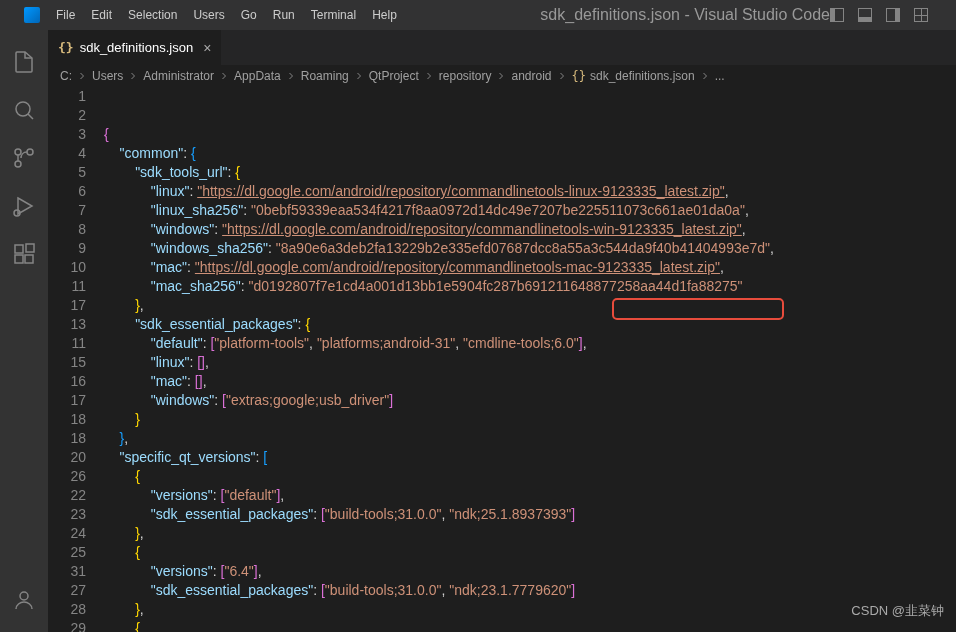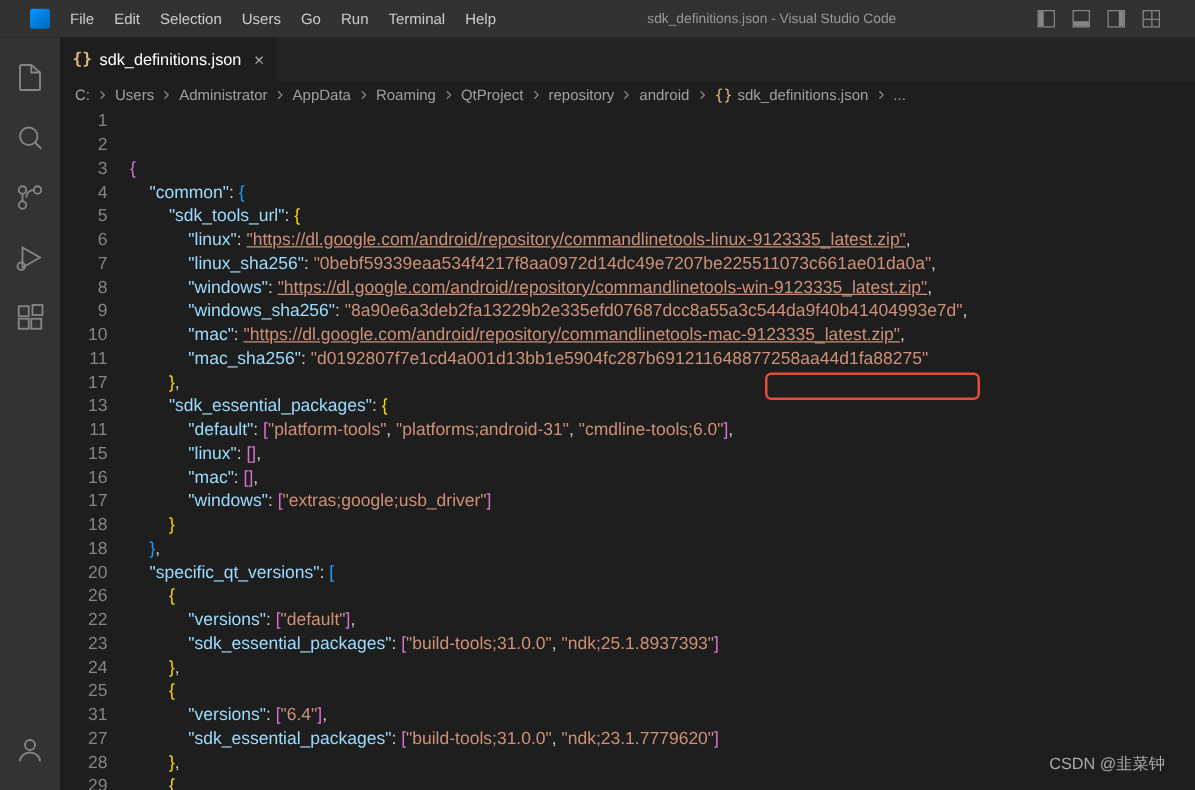--- a/index.html
+++ b/index.html
@@ -38,22 +38,22 @@
   display: flex;
   gap: 0;
 }
 .menu-item {
   padding: 4px 8px;
   cursor: pointer;
   font-size: 12px;
 }
 .window-title {
   flex: 1;
-  text-align: center;
-  font-size: 11px;
+  text-align: right;
+  font-size: 16px;
   color: #999999;
 }
 .layout-controls {
   display: flex;
   gap: 14px;
   padding-right: 4px;
 }
 .layout-icon {
   width: 14px;
   height: 14px;
@@ -205,21 +205,21 @@
 .b2 { color: #179fff; }   
 .b3 { color: #ffd700; }   
 
 .highlight-box {
   border: 2px solid #e74c3c;
   border-radius: 5px;
   position: absolute;
 }
 .watermark {
   position: absolute;
-  right: 24px;
+  right: 12px;
   bottom: 12px;
   color: #aaaaaa;
   font-size: 13px;
   font-family: "Segoe UI", sans-serif;
   margin-left: 36px;
 }
 </style>
 </head>
 <body>
 

